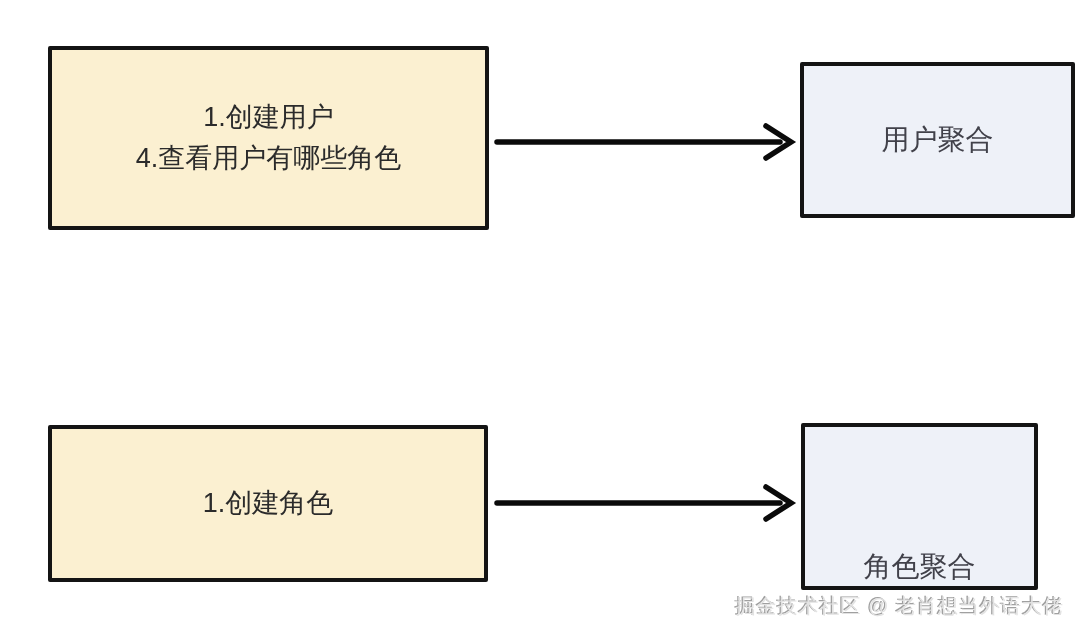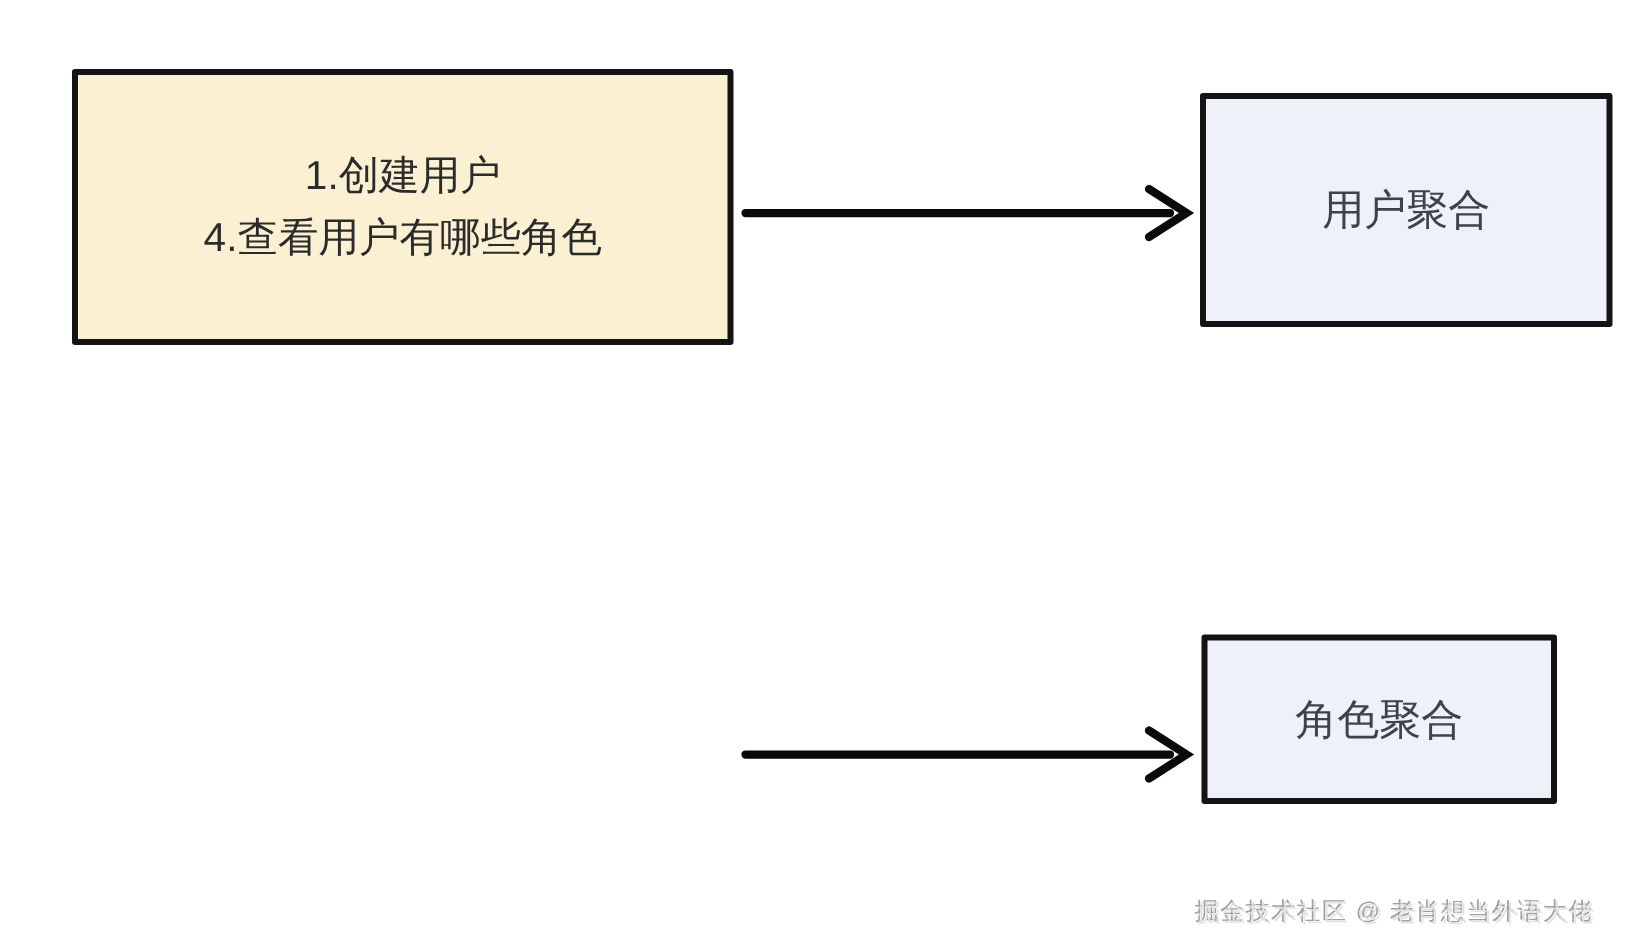--- a/index.html
+++ b/index.html
@@ -34,34 +34,34 @@
   }
   .agg-box {
     background: #EEF1F8;
     color: #41414a;
     font-size: 28px;
     text-align: center;
   }
   .box-user-cmd  { left: 48px;  top: 46px;  width: 441px; height: 184px; }
   .box-user-agg  { left: 800px; top: 62px;  width: 275px; height: 156px; }
   .box-role-cmd  { left: 48px;  top: 425px; width: 440px; height: 157px; }
-  .box-role-agg  { left: 801px; top: 423px; width: 237px; height: 113px; }
+  .box-role-agg  { left: 801px; top: 423px; width: 237px; height: 167px; justify-content: flex-end; }
   .arrow {
     position: absolute;
     width: 306px;
     height: 44px;
   }
   .arrow-user { left: 494px; top: 120px; }
   .arrow-role { left: 494px; top: 481px; }
   .arrow svg { display: block; width: 100%; height: 100%; }
   .watermark {
     position: absolute;
     right: 24px;
     bottom: 12px;
-    font-size: 16px;
+    font-size: 20px;
     letter-spacing: 1px;
     color: #e2e2e2;
     text-shadow: -1.5px -1.5px 0 #a0a0a0, 1px 1px 0 #ffffff;
     white-space: nowrap;
     user-select: none;
   }
 </style>
 </head>
 <body>
 
@@ -76,20 +76,23 @@
     <svg viewBox="0 0 306 44" xmlns="http://www.w3.org/2000/svg">
       <line x1="3" y1="22" x2="286" y2="22" stroke="#0a0a0a" stroke-width="5.5" stroke-linecap="round"></line>
       <path d="M 272 6 L 297 22 L 272 38" fill="none" stroke="#0a0a0a" stroke-width="5.5" stroke-linecap="round" stroke-linejoin="miter"></path>
     </svg>
   </div>
 
   <div class="box agg-box box-user-agg">
     <div>用户聚合</div>
   </div>
 
+  <div class="box cmd-box box-role-cmd">
+    <div>1.创建角色</div>
+  </div>
 
   <div class="arrow arrow-role">
     <svg viewBox="0 0 306 44" xmlns="http://www.w3.org/2000/svg">
       <line x1="3" y1="22" x2="286" y2="22" stroke="#0a0a0a" stroke-width="5.5" stroke-linecap="round"></line>
       <path d="M 272 6 L 297 22 L 272 38" fill="none" stroke="#0a0a0a" stroke-width="5.5" stroke-linecap="round" stroke-linejoin="miter"></path>
     </svg>
   </div>
 
   <div class="box agg-box box-role-agg">
     <div>角色聚合</div>

